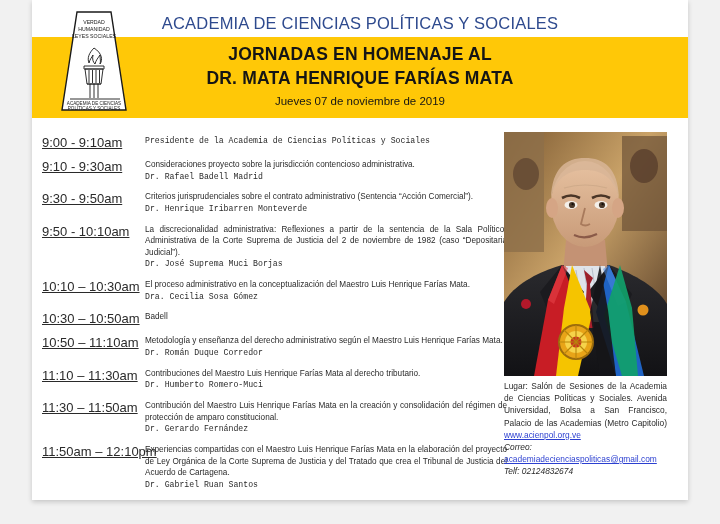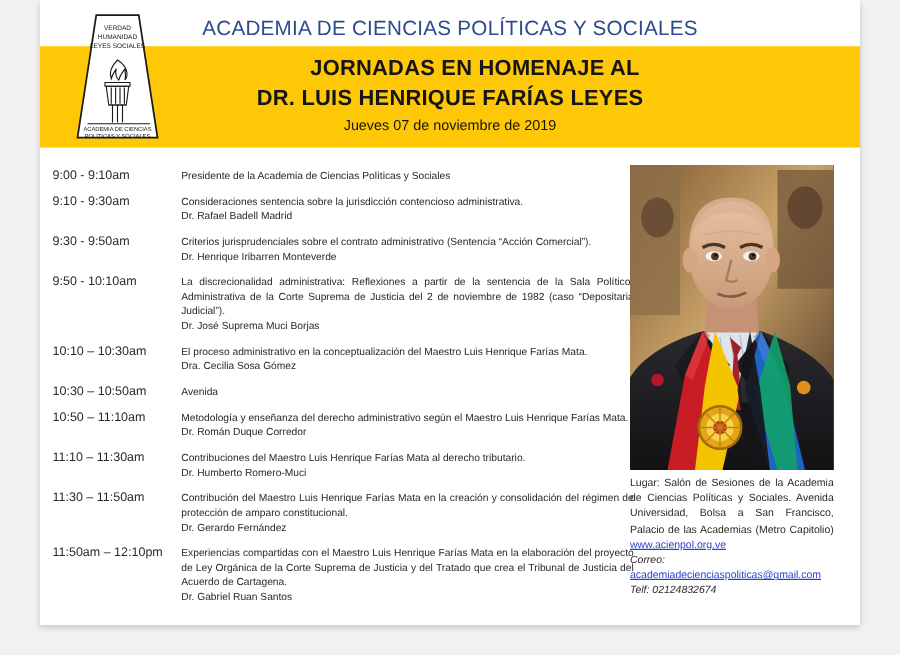--- a/index.html
+++ b/index.html
@@ -55,21 +55,21 @@
   }
   .band-line1, .band-line2 {
     position: absolute;
     width: 656px;
     text-align: center;
     color: #151515;
     font-weight: bold;
     font-size: 17.5px;
     letter-spacing: 0.2px;
   }
-  .band-line1 { top: 7px; margin-left: 20px; }
+  .band-line1 { top: 7px; }
   .band-line2 { top: 31px; }
   .band-date {
     position: absolute;
     top: 58px;
     width: 656px;
     text-align: center;
     color: #151515;
     font-size: 11.5px;
   }
   
@@ -92,33 +92,34 @@
     top: 3px;
     width: 465px;
   }
   .row {
     display: flex;
     margin-bottom: 9px;
   }
   .row .time {
     width: 103px;
     flex: 0 0 103px;
-    font-size: 10px;
+    font-size: 13px;
     color: #2a2a2a;
     padding-top: 0px;
     white-space: nowrap;
+    text-decoration: underline;
   }
   .row .desc {
     flex: 1 1 auto;
     font-size: 8.2px;
     color: #2a2a2a;
     line-height: 1.42;
     text-align: justify;
   }
-  .row .desc .speaker { display: block; }
+  .row .desc .speaker { display: block; font-family: Liberation Mono, monospace; }
   
   .rightcol {
     position: absolute;
     left: 472px;
     top: 0px;
     width: 175px;
   }
   .photo {
     width: 163px;
     height: 244px;
@@ -147,21 +148,21 @@
 
 <div id="viewport">
   <div id="page">
 
     <div class="header-zone">
 
       <div class="acad-title">ACADEMIA DE CIENCIAS POLÍTICAS Y SOCIALES</div>
 
       <div class="yellow-band">
         <div class="band-line1">JORNADAS EN HOMENAJE AL</div>
-        <div class="band-line2">DR. LUIS HENRIQUE FARÍAS LEYES</div>
+        <div class="band-line2">DR. MATA HENRIQUE FARÍAS MATA</div>
         <div class="band-date">Jueves 07 de noviembre de 2019</div>
       </div>
 
       <div class="logo">
         <svg viewBox="0 0 68 102" width="68" height="102">
           <polygon points="17,2 51,2 66,100 2,100" fill="#ffffff" stroke="#1a1a1a" stroke-width="1.4"></polygon>
           <text x="34" y="14" font-size="5.2" font-family="Liberation Sans, sans-serif" text-anchor="middle" fill="#1a1a1a">VERDAD</text>
           <text x="34" y="21" font-size="5.2" font-family="Liberation Sans, sans-serif" text-anchor="middle" fill="#1a1a1a">HUMANIDAD</text>
           <text x="34" y="28" font-size="5.2" font-family="Liberation Sans, sans-serif" text-anchor="middle" fill="#1a1a1a">LEYES SOCIALES</text>
           <g stroke="#1a1a1a" stroke-width="0.9" fill="none">
@@ -184,21 +185,21 @@
       <div class="agenda">
         <div class="row">
           <div class="time">9:00 - 9:10am</div>
           <div class="desc">
             <span class="speaker">Presidente de la Academia de Ciencias Políticas y Sociales</span>
           </div>
         </div>
         <div class="row">
           <div class="time">9:10 - 9:30am</div>
           <div class="desc">
-            <span>Consideraciones sentencia sobre la jurisdicción contencioso administrativa.</span>
+            <span>Consideraciones proyecto sobre la jurisdicción contencioso administrativa.</span>
             <span class="speaker">Dr. Rafael Badell Madrid</span>
           </div>
         </div>
         <div class="row">
           <div class="time">9:30 - 9:50am</div>
           <div class="desc">
             <span>Criterios jurisprudenciales sobre el contrato administrativo (Sentencia “Acción Comercial”).</span>
             <span class="speaker">Dr. Henrique Iribarren Monteverde</span>
           </div>
         </div>
@@ -212,21 +213,21 @@
         <div class="row">
           <div class="time">10:10 – 10:30am</div>
           <div class="desc">
             <span>El proceso administrativo en la conceptualización del Maestro Luis Henrique Farías Mata.</span>
             <span class="speaker">Dra. Cecilia Sosa Gómez</span>
           </div>
         </div>
         <div class="row">
           <div class="time">10:30 – 10:50am</div>
           <div class="desc">
-            <span>Avenida</span>
+            <span>Badell</span>
             <span class="speaker"></span>
           </div>
         </div>
         <div class="row">
           <div class="time">10:50 – 11:10am</div>
           <div class="desc">
             <span>Metodología y enseñanza del derecho administrativo según el Maestro Luis Henrique Farías Mata.</span>
             <span class="speaker">Dr. Román Duque Corredor</span>
           </div>
         </div>

